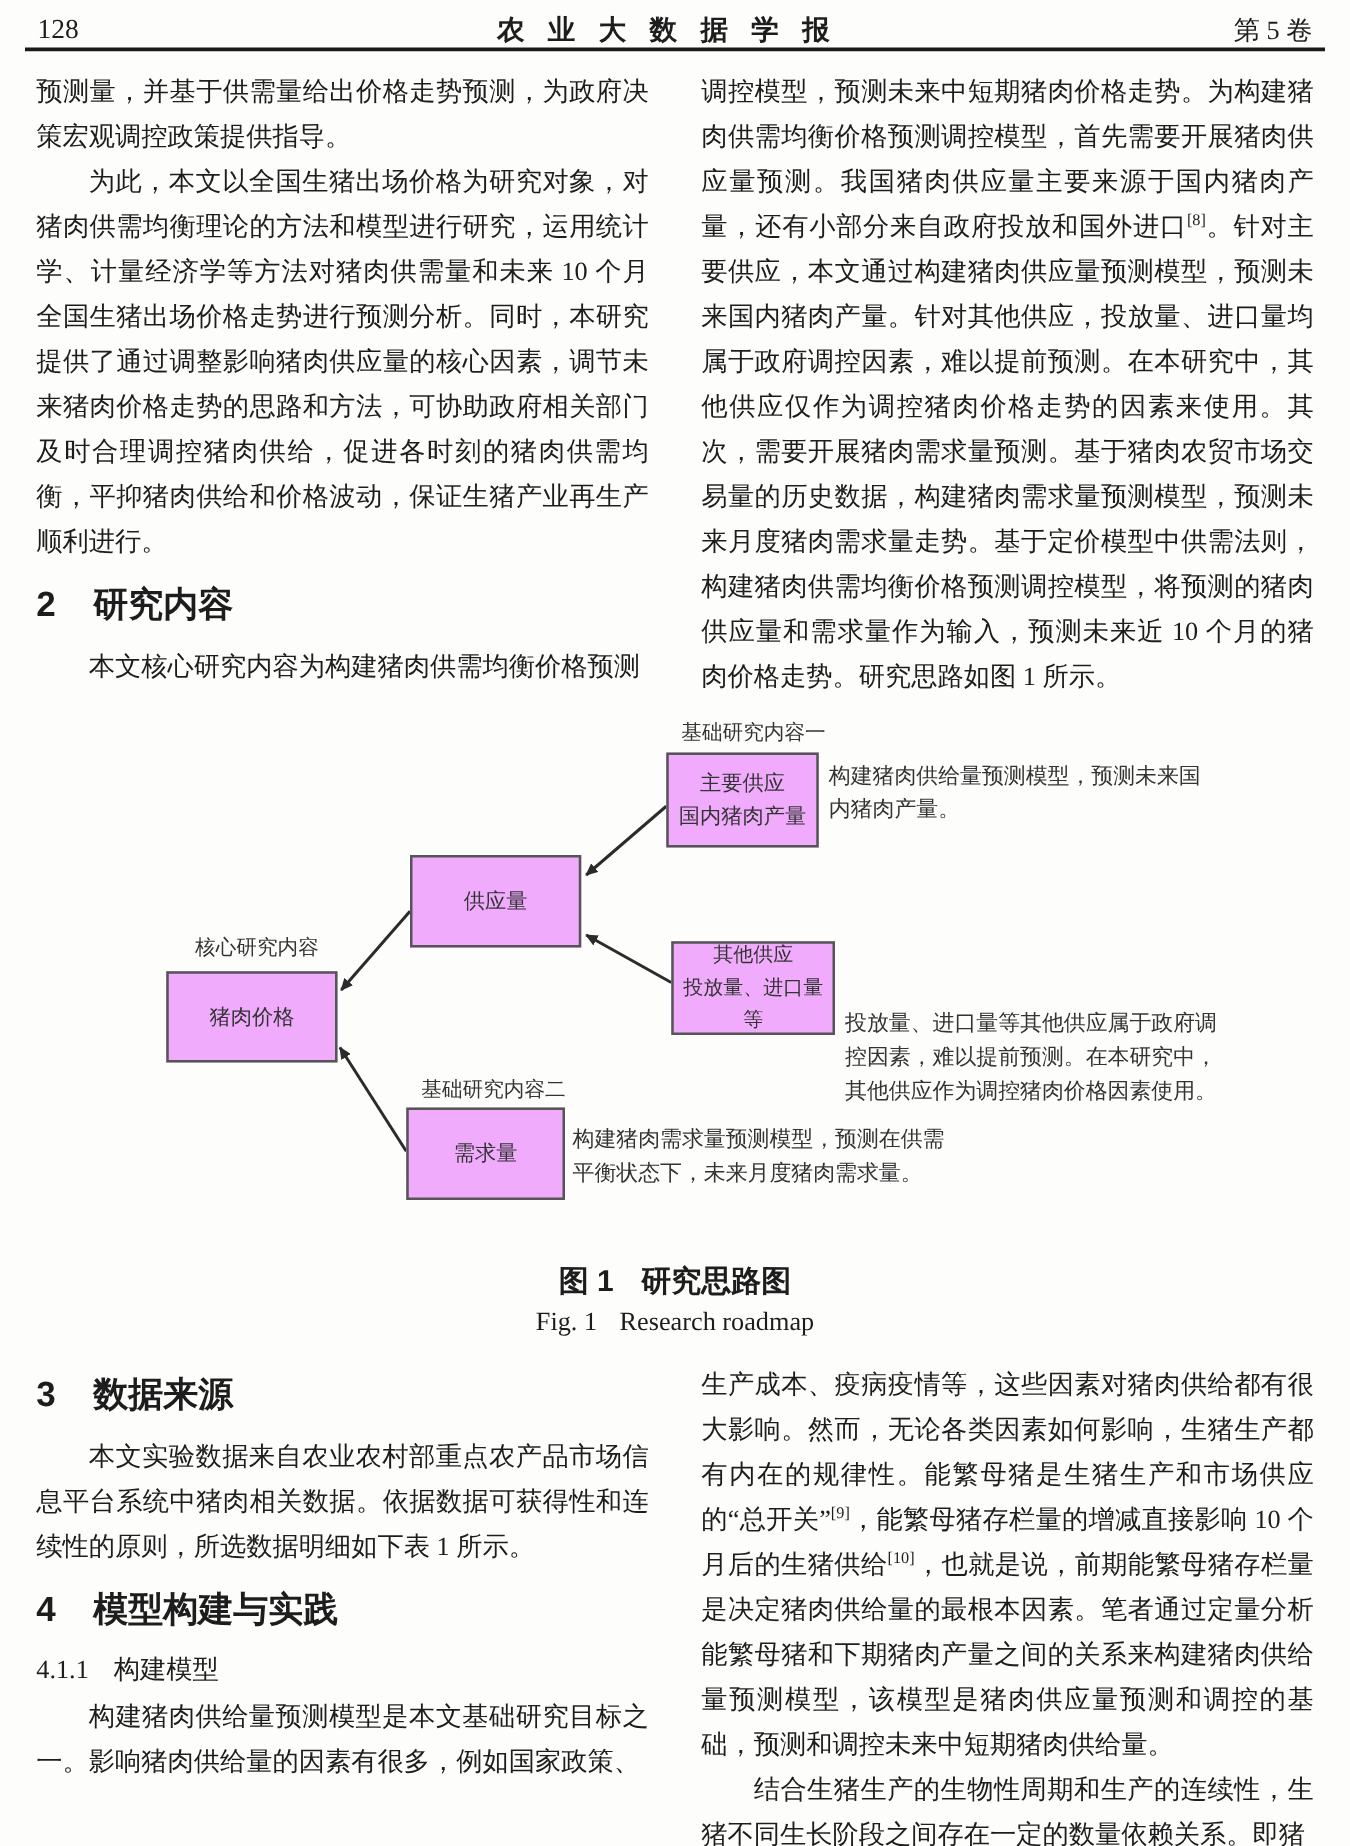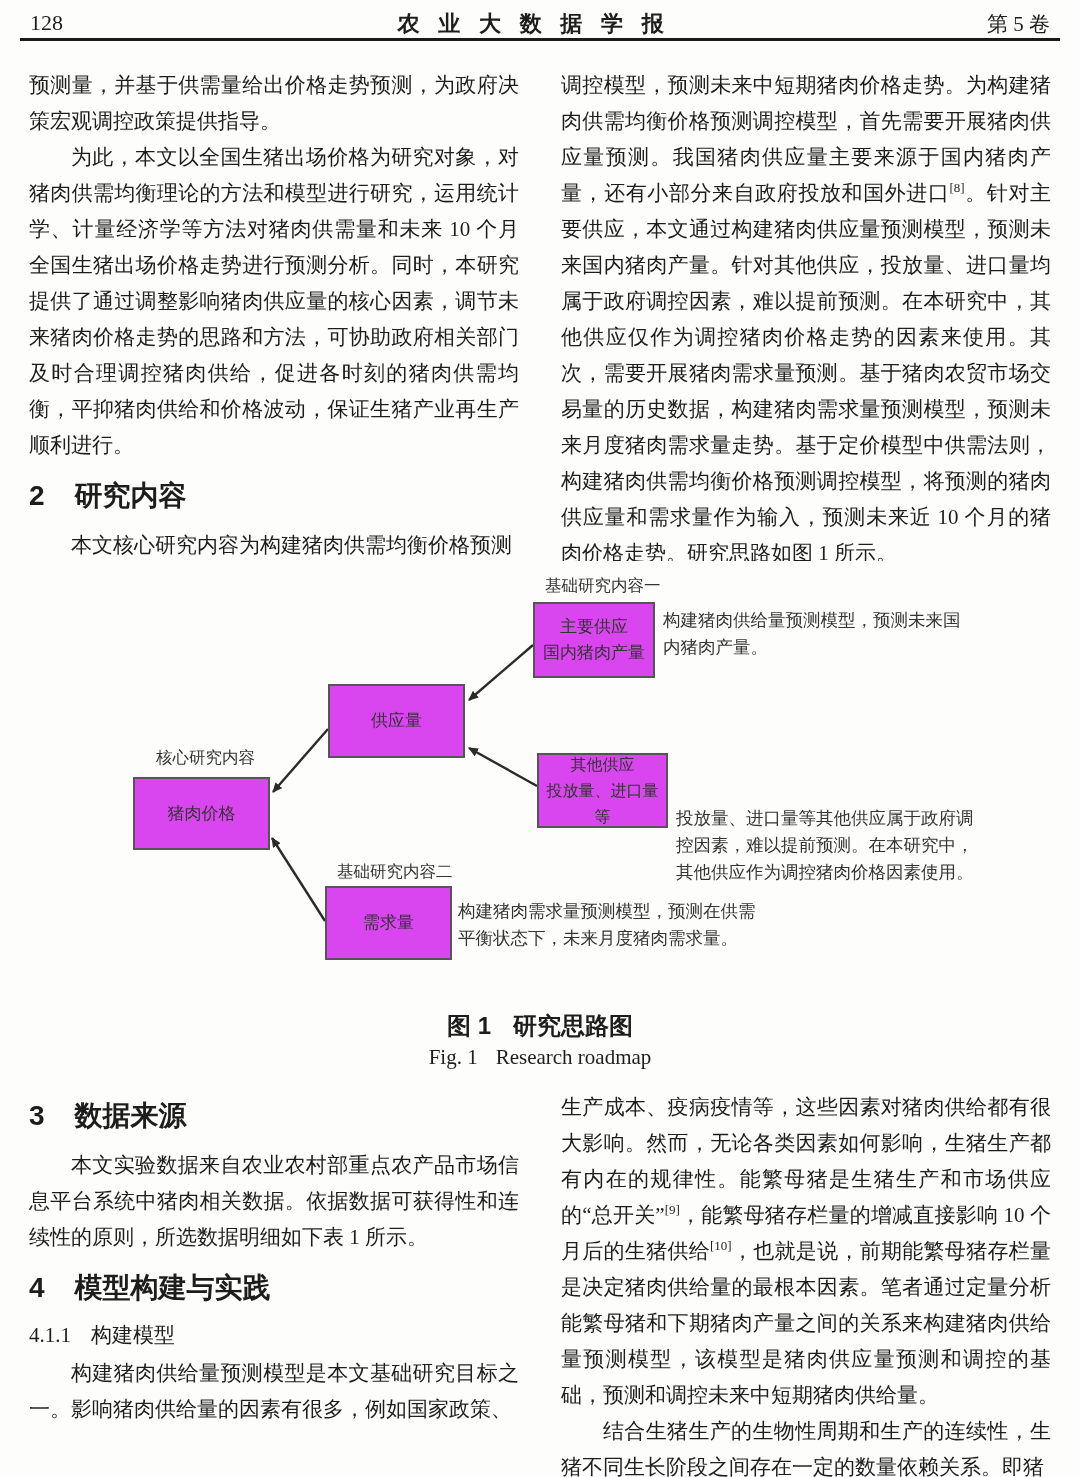--- a/index.html
+++ b/index.html
@@ -17,21 +17,21 @@
   .journal{
     position:absolute; left:50%; transform:translateX(-50%); top:9px;
     font-family:"Liberation Sans","DejaVu Sans",sans-serif;
     font-size:22px; font-weight:600; letter-spacing:0.85em; white-space:nowrap;
   }
   .volume{ position:absolute; right:30px; top:10px; }
   .header-rule{ height:0; border-top:3px solid #1a1a1a; margin:0 20px; }
   
   .cols{ display:flex; gap:42px; padding:0 29px; }
   .col{ flex:1 1 0; font-size:21px; line-height:36px; text-align:justify; }
-  .top-cols{ height:520px; padding-top:26px; box-sizing:border-box; overflow:hidden; }
+  .top-cols{ height:520px; padding-top:14px; box-sizing:border-box; overflow:hidden; }
   .bottom-cols{ height:388px; overflow:hidden; }
   .para{ margin:0; }
   .indent{ text-indent:2em; }
   sup.cite{ font-size:13px; line-height:0; vertical-align:super; }
   
   .sec{
     font-family:"Liberation Sans","DejaVu Sans",sans-serif;
     font-weight:bold; font-size:28px; line-height:34px;
     margin:16px 0 14px 0; display:flex; align-items:baseline;
   }
@@ -45,21 +45,21 @@
   .subsubsec{
     font-weight:normal; font-size:21px; line-height:32px;
     margin:4px 0 4px 0; display:flex; align-items:baseline;
   }
   .subsubsec .secnum{ margin-right:20px; }
   
   .diagram{ position:relative; width:1080px; height:438px; }
   .arrows{ position:absolute; left:0; top:0; }
   .dbox{
     position:absolute; box-sizing:border-box; border:2px solid #555;
-    background:#d946ef; display:flex; align-items:center; justify-content:center;
+    background:#f0abfc; display:flex; align-items:center; justify-content:center;
     text-align:center; font-size:17px; line-height:26px; white-space:pre-line;
     color:#333;
   }
   .dlabel{ position:absolute; font-size:16.5px; color:#333; white-space:nowrap; }
   .dnote{ position:absolute; font-size:17.5px; line-height:27px; white-space:pre-line; color:#333; }
   
   .caption{ text-align:center; height:90px; padding-top:12px; box-sizing:border-box; }
   .cap-zh{
     font-family:"Liberation Sans","DejaVu Sans",sans-serif;
     font-weight:bold; font-size:24px; line-height:30px;

